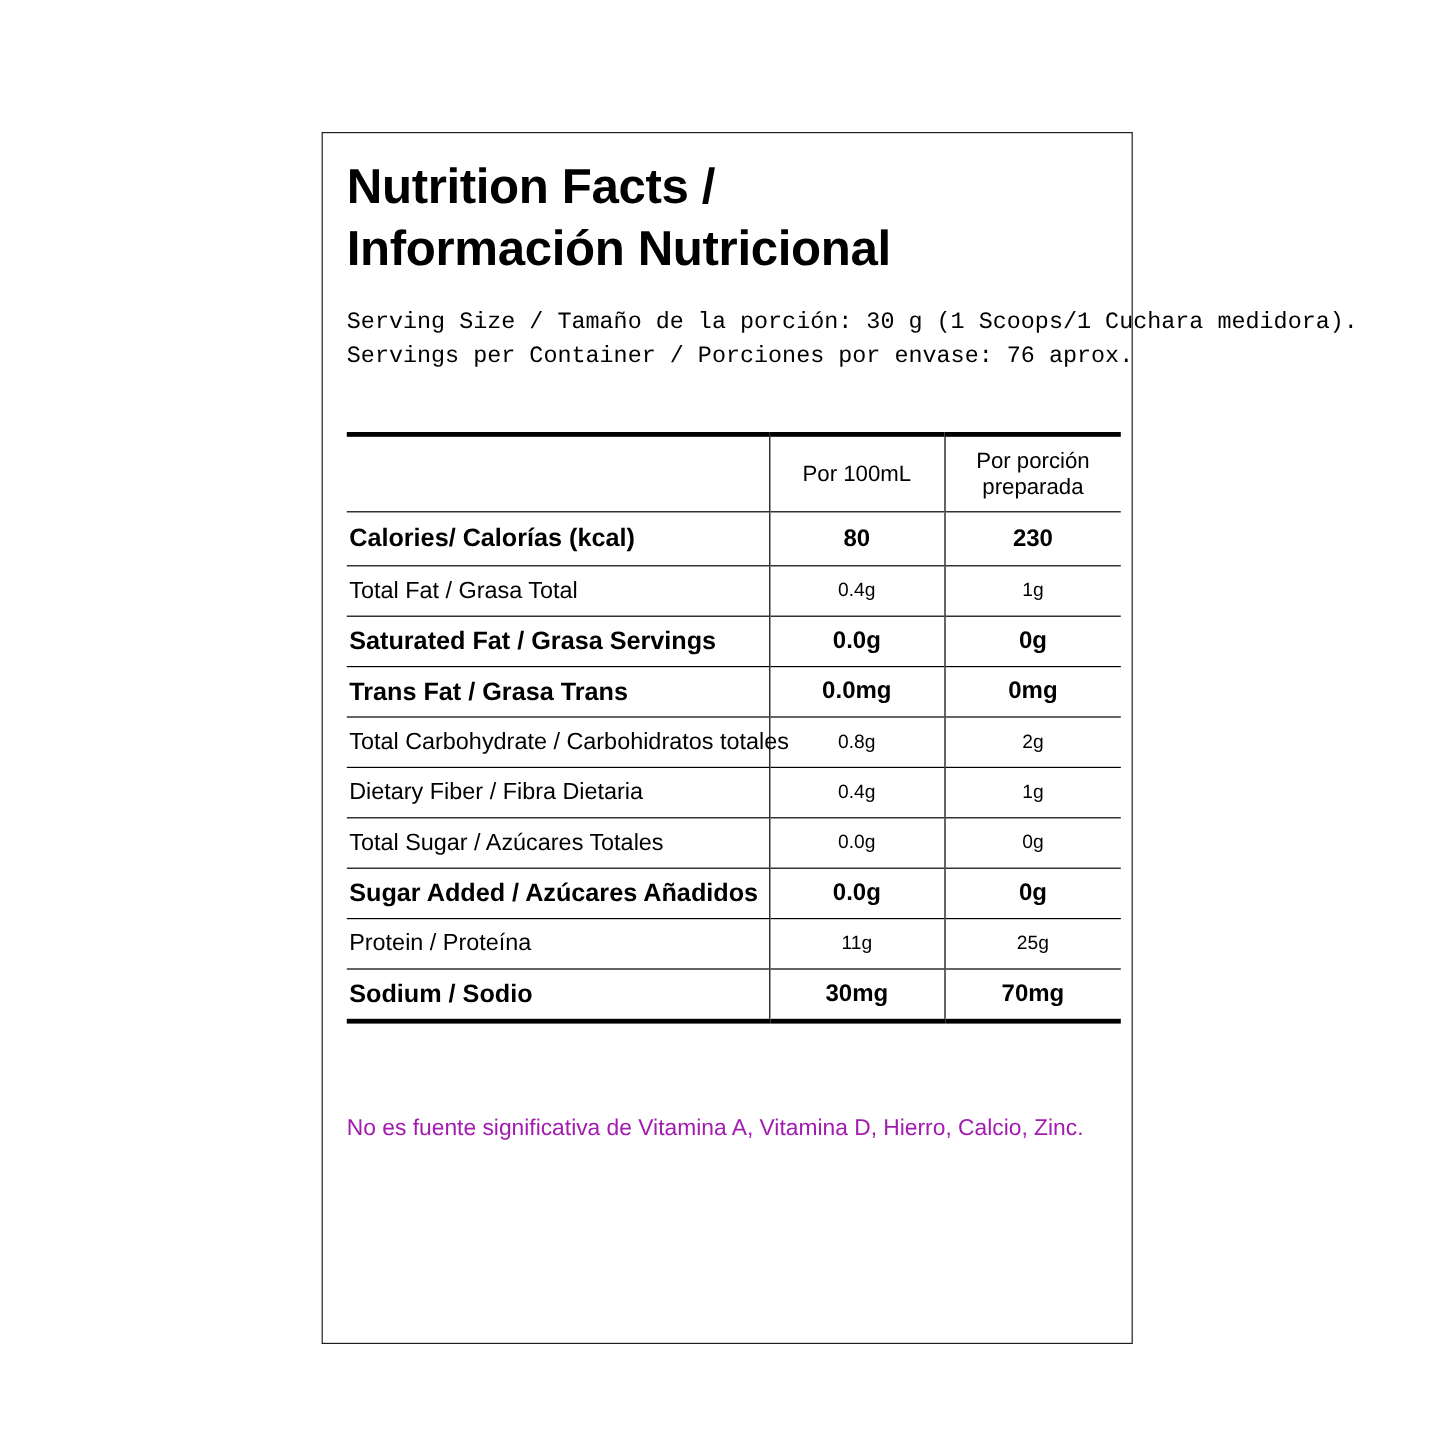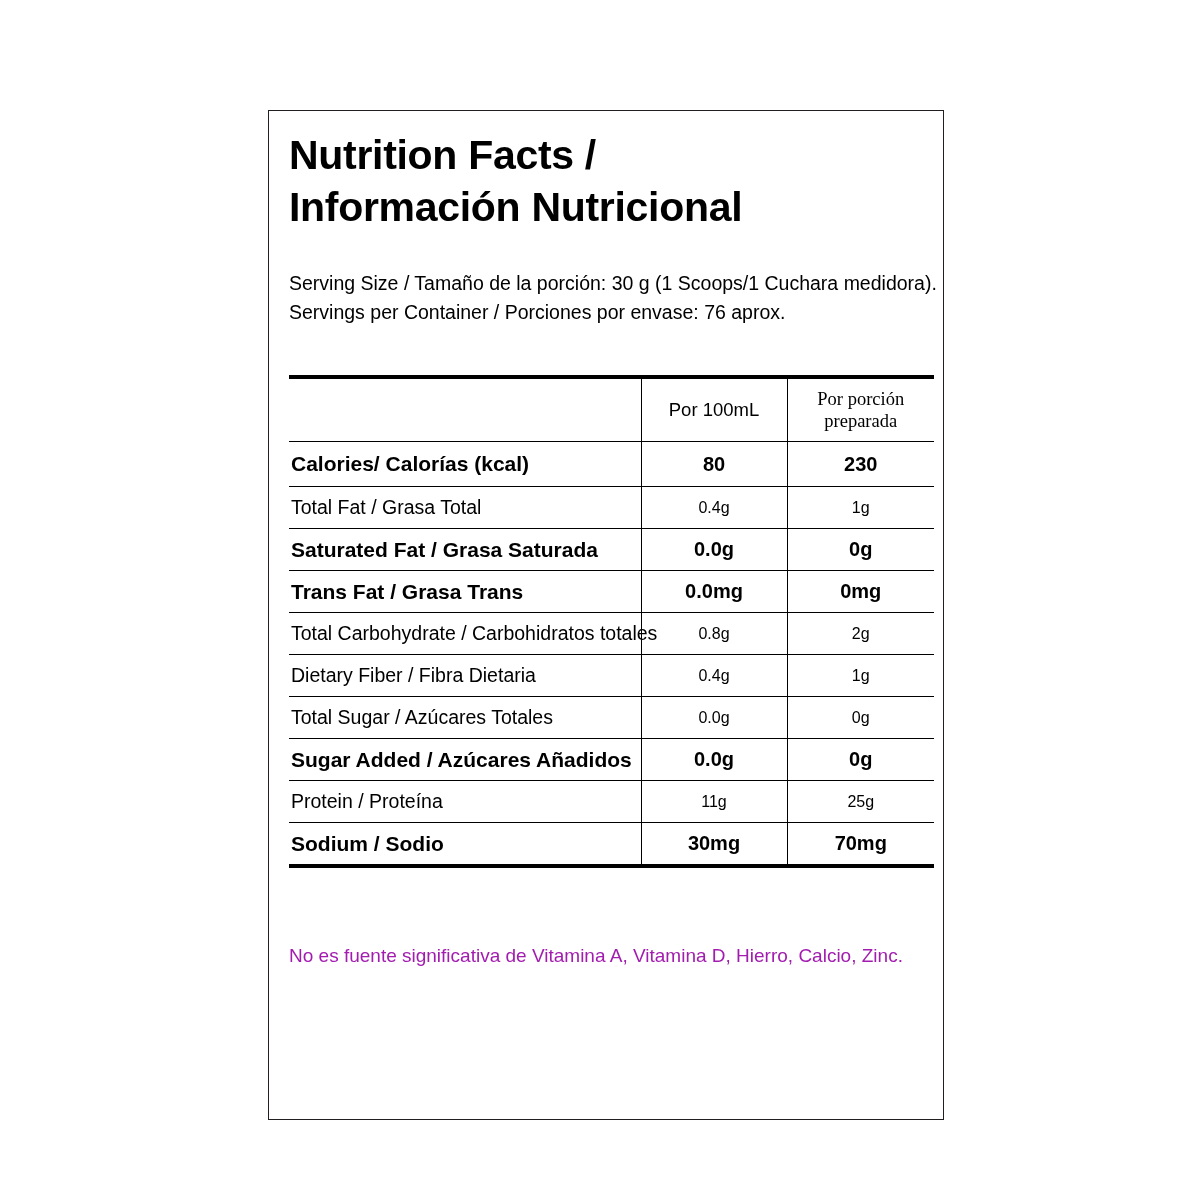--- a/index.html
+++ b/index.html
@@ -45,24 +45,25 @@
     font-size: 41px;
     font-weight: bold;
     line-height: 1.28;
     letter-spacing: -0.3px;
     margin: 0 0 0 0;
     color: #000;
   }
   .title .line2 { display: block; }
 
   .serving-block {
-    margin-top: 35px;
+    margin-top: 20px;
     font-size: 19.5px;
     line-height: 1.5;
     color: #000;
+    font-family: Liberation Mono, monospace;
   }
   .serving-block div { white-space: nowrap; }
 
   table.nutrition {
     margin-top: 48px;
     border-collapse: collapse;
     width: 645px;
     table-layout: fixed;
   }
   table.nutrition col.c-name { width: 352px; }
@@ -85,21 +86,21 @@
   .hdr-row td {
     height: 62px;
     font-size: 18.5px;
     text-align: center;
     line-height: 1.22;
     color: #000;
     padding-top: 4px;
   }
   .hdr-row td.name { border-right: none; }
   .hdr-row td.v1 { border-left: 1.5px solid #000; margin-top: 36px; }
-  .hdr-row td.v2 { border-left: 1.5px solid #000; font-family: Liberation Serif, serif; }
+  .hdr-row td.v2 { border-left: 1.5px solid #000; }
 
   tr.data td {
     border-top: 1.5px solid #000;
     height: 41px;
   }
   tr.data td.name {
     font-size: 19.5px;
     padding-left: 2px;
     text-align: left;
     white-space: nowrap;
@@ -179,21 +180,21 @@
               <td class="name">Calories/ Calorías (kcal)</td>
               <td class="v1">80</td>
               <td class="v2">230</td>
             </tr>
             <tr class="data">
               <td class="name">Total Fat / Grasa Total</td>
               <td class="v1">0.4g</td>
               <td class="v2">1g</td>
             </tr>
             <tr class="data bold">
-              <td class="name ind1">Saturated Fat / Grasa Saturada</td>
+              <td class="name ind1">Saturated Fat / Grasa Servings</td>
               <td class="v1">0.0g</td>
               <td class="v2">0g</td>
             </tr>
             <tr class="data bold">
               <td class="name ind1">Trans Fat / Grasa Trans</td>
               <td class="v1">0.0mg</td>
               <td class="v2">0mg</td>
             </tr>
             <tr class="data">
               <td class="name">Total Carbohydrate / Carbohidratos totales</td>

